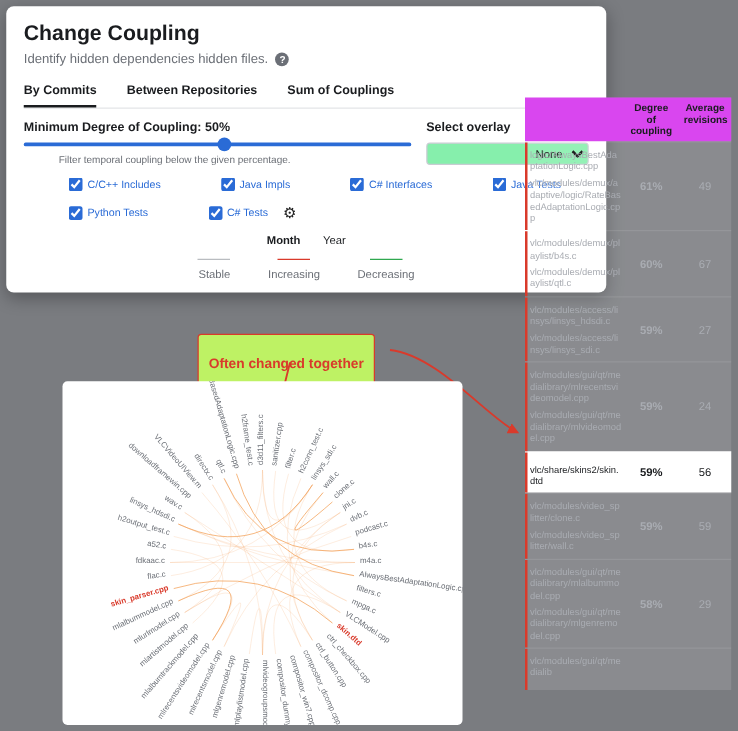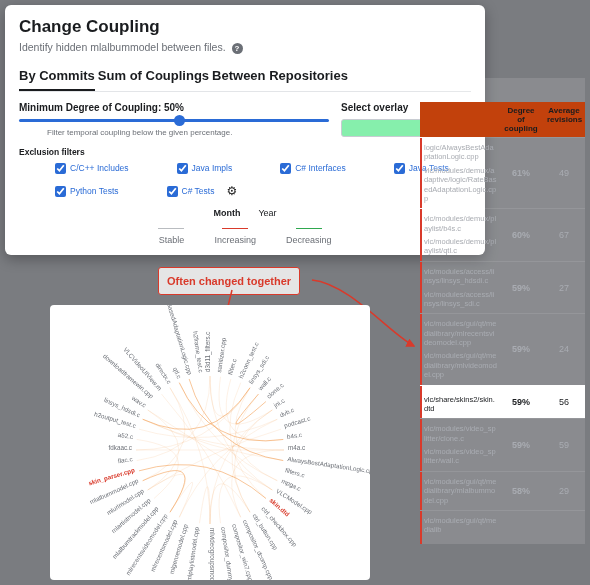--- a/index.html
+++ b/index.html
@@ -12,21 +12,21 @@
       overflow: hidden;
     }
     .panel {
       position: absolute; left: 5px; top: 5px; width: 480px;
       background: #fff; border-radius: 6px; padding: 12px 14px 10px 14px;
       box-shadow: 0 4px 14px rgba(0,0,0,.3);
     }
     .panel h1 { font-size: 17px; font-weight: 700; color: #1a1c1f; }
     .panel .sub { font-size: 10.5px; color: #6b6f76; margin-top: 4px; }
     .help-icon { display:inline-flex; width:11px; height:11px; border-radius:50%; background:#6b6f76; color:#fff; align-items:center; justify-content:center; font-size:8px; font-weight:700; margin-left:3px; }
-    .tabs { display:flex; gap: 3px; margin-top: 14px; border-bottom:1px solid #e3e5e8; font-size:13px; font-weight:600; color:#1a1c1f; }
+    .tabs { display:flex; gap: 24px; margin-top: 14px; border-bottom:1px solid #e3e5e8; font-size:10px; font-weight:600; color:#1a1c1f; }
     .tab { padding: 0 0 6px 0; cursor:pointer; }
     .tab.active { border-bottom: 2px solid #1a1c1f; }
     .row { display:flex; gap:12px; margin-top:10px; align-items:flex-start; }
     .col { flex:1; }
     .lbl { font-size:10px; font-weight:700; color:#1a1c1f; }
     .slider { display:flex; align-items:center; margin-top:6px; }
     .slider .track { flex:1; height:3px; background:#2a6bd6; border-radius:2px; position:relative; }
     .slider .thumb { position:absolute; left:50%; top:-4px; width:11px; height:11px; background:#2a6bd6; border-radius:50%; }
     .hint { font-size:8px; color:#6b6f76; margin-top:6px;padding-left:28px; }
     select.overlay { width:100%; margin-top:6px; font-size:9px; padding:2px 4px; border:1px solid #c8ccd2; border-radius:3px; background:#86efac;text-align:right; }
@@ -42,37 +42,37 @@
     .legend { display:flex; gap:30px; justify-content:center; margin-top:10px; font-size:9px; color:#6b6f76; align-items:center; }
     .lg { display:flex; align-items:center; gap:6px;flex-direction:column; }
     .ln { width:26px; height:1px; background:#b9bcc0; }
     .ln.red { background:#d93a2b; }
     .ln.green { background:#2fa84f; }
 
     .backdrop-table {
       position:absolute; right:5px; top:78px; width:165px;
       background:rgba(255,255,255,.12);
     }
-    .thdr { display:flex; background:#c2410c; font-size:8px; font-weight:700; color:#1a1c1f;margin-top:24px; }
+    .thdr { display:flex; background:#d946ef; font-size:8px; font-weight:700; color:#1a1c1f; }
     .thdr div { padding:4px 4px; text-align:center; }
     .tc1 { flex:1; }
     .tc2 { width:44px; }
     .tc3 { width:42px; }
     .trow { display:flex; font-size:7.5px; color:#a9acb2; border-top:1px solid rgba(255,255,255,.1); align-items:stretch; }
     .trow .files { flex:1; padding:5px 2px; border-left:2px solid #d93a2b; word-break:break-all; line-height:1.25; }
     .trow .files .f2 { margin-top:4px; }
     .trow .num { width:44px; display:flex; align-items:center; justify-content:center; font-size:9px; font-weight:600; color:#a9acb2; }
     .trow .num2 { width:42px; display:flex; align-items:center; justify-content:center; font-size:9px; color:#a9acb2; }
     .trow.hl { background:#fff; }
     .trow.hl .files, .trow.hl .num, .trow.hl .num2 { color:#1a1c1f; }
 
     .annotation {
       position:absolute; left:158px; top:267px;
-      background:#e5e5e5; border:1.5px solid #d93a2b; border-radius:3px;
-      padding:7px 8px; font-size:11px; font-weight:700; color:#d93a2b;
+      background:#bef264; border:1.5px solid #d93a2b; border-radius:3px;
+      padding:17px 8px; font-size:11px; font-weight:700; color:#d93a2b;
     }
     .arrow-right {
       position:absolute; left:310px; top:274px; width:108px; height:80px; pointer-events:none;
     }
     .arrow-down {
       position:absolute; left:202px; top:288px; width:40px; height:150px; pointer-events:none;
     }
 
     .chart {
       position:absolute; left:50px; top:305px; width:320px; height:275px;
@@ -81,27 +81,27 @@
     .chart svg { width:100%; height:100%; }
     .clabel { font-size:6.3px; fill:#6b6f76; }
     .clabel.hl { fill:#d93a2b; font-weight:600; }
   </style>
 </head>
 <body>
 
 <div class="panel">
   <h1>Change Coupling</h1>
   <div class="sub">
-    <span>Identify hidden mlalbummodel between files.</span>
+    <span>Identify hidden dependencies hidden files.</span>
     <span class="help-icon">?</span>
   </div>
   <div class="tabs">
     <div class="tab active">By Commits</div>
+    <div class="tab">Between Repositories</div>
     <div class="tab">Sum of Couplings</div>
-    <div class="tab">Between Repositories</div>
   </div>
   <div class="row">
     <div class="col">
       <div class="lbl">
         <span>Minimum Degree of Coupling:</span>
         <span>50%</span>
       </div>
       <div class="slider">
         <div class="track">
             <div class="thumb"></div>
@@ -110,21 +110,20 @@
       <div class="hint">Filter temporal coupling below the given percentage.</div>
     </div>
     <div class="col" style="max-width:130px">
       <div class="lbl">Select overlay</div>
       <select class="overlay">
         <option>None</option>
       </select>
     </div>
   </div>
   <div class="filters">
-    <div class="ftitle">Exclusion filters</div>
     <div class="fitems">
       <label class="ck">
           <input type="checkbox" checked="" style="">
           <span>C/C++ Includes</span>
         </label>
       <label class="ck">
           <input type="checkbox" checked="" style="">
           <span>Java Impls</span>
         </label>
       <label class="ck">
@@ -235,20 +234,21 @@
         <div class="files">
           <div>vlc/modules/video_splitter/clone.c</div>
           <div class="f2">vlc/modules/video_splitter/wall.c</div>
         </div>
         <div class="num">59%</div>
         <div class="num2">59</div>
       </div>
       <div class="trow">
         <div class="files">
           <div>vlc/modules/gui/qt/medialibrary/mlalbummodel.cpp</div>
+          <div class="f2">vlc/modules/gui/qt/medialibrary/mlgenremodel.cpp</div>
         </div>
         <div class="num">58%</div>
         <div class="num2">29</div>
       </div>
       <div class="trow">
         <div class="files">
           <div>vlc/modules/gui/qt/medialib</div>
           <div class="f2"></div>
         </div>
         <div class="num"></div>

